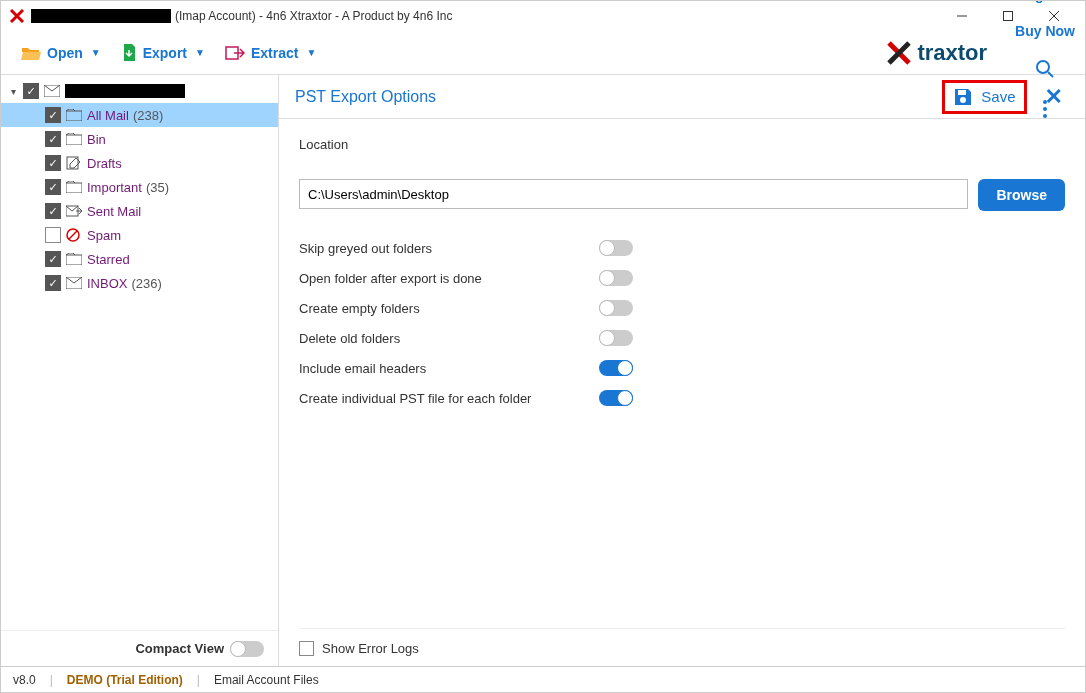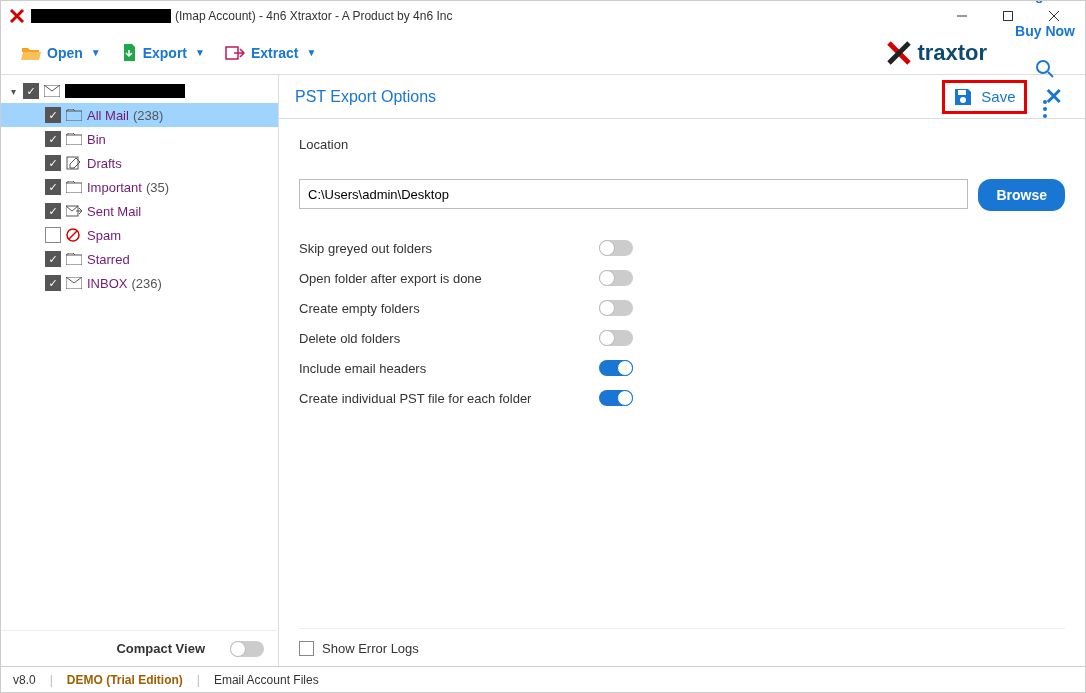--- a/index.html
+++ b/index.html
@@ -31,35 +31,35 @@
 .treerow.selected { background: #9fd4ff; }
 .treerow .expander { width: 12px; font-size: 10px; color: #555; }
 .treerow .chk { width: 16px; height: 16px; margin-right: 4px; }
 .treerow .chk.checked { background: #555; color: #fff; display: inline-flex; align-items: center; justify-content: center; font-size: 11px; }
 .treerow .chk.unchecked { border: 1px solid #888; }
 .treerow .ficon { width: 18px; display: inline-flex; align-items: center; justify-content: center; margin-right: 4px; }
 .treerow .label { color: #701a75; }
 .treerow .count { color: #555; margin-left: 4px; }
 .treerow .redact { background: #000; display: inline-block; width: 120px; height: 14px; }
 
-.compact { border-top: 1px solid #eee; height: 36px; display: flex; align-items: center; justify-content: flex-end; padding: 0 14px; gap: 25px; font-size: 13px; font-weight: 600; color: #333; }
+.compact { border-top: 1px solid #eee; height: 36px; display: flex; align-items: center; justify-content: flex-end; padding: 0 14px; gap: 6px; font-size: 13px; font-weight: 600; color: #333; }
 
 .main { flex: 1; display: flex; flex-direction: column; }
 .panelhead { height: 44px; border-bottom: 1px solid #ddd; display: flex; align-items: center; padding: 0 16px; }
 .panelhead .title { color: #1976d2; font-size: 16px; }
 .panelhead .hactions { margin-left: auto; display: flex; align-items: center; gap: 12px; }
 .savewrap { border: 3px solid #e60000; padding: 4px 8px; display: flex; align-items: center; gap: 8px; cursor: pointer; }
 .savewrap .savetxt { color: #1976d2; font-size: 15px; font-weight: 500; }
 .closex { color: #1976d2; font-size: 22px; font-weight: bold; cursor: pointer; padding: 0 6px; }
 
 .panelbody { flex: 1; padding: 18px 20px 10px 20px; display: flex; flex-direction: column; gap: 8px; overflow: auto; }
 .field-label { font-size: 13px; color: #333; }
 .locrow { display: flex; gap: 10px; margin-bottom: 14px; margin-top: 19px; }
 .locinput { flex: 1; height: 30px; border: 1px solid #bbb; padding: 0 8px; font-size: 13px; }
-.browse { background: #1976d2; color: #fff; border: none; height: 32px; padding: 0 18px; font-size: 14px; font-weight: 600; cursor: pointer; border-radius: 13px; }
+.browse { background: #1976d2; color: #fff; border: none; height: 32px; padding: 0 18px; font-size: 14px; font-weight: 600; cursor: pointer; border-radius: 6px; }
 
 .optrow { display: flex; align-items: center; height: 30px; }
 .optrow .olabel { width: 300px; font-size: 13px; color: #333; }
 
 .toggle { width: 34px; height: 16px; background: #ccc; border-radius: 10px; position: relative; cursor: pointer; }
 .toggle .knob { width: 16px; height: 16px; background: #fff; border: 1px solid #bbb; border-radius: 50%; position: absolute; top: 0; left: 0; transition: left .1s; }
 .toggle.on { background: #1976d2; }
 .toggle.on .knob { left: 18px; border-color: #1976d2; }
 
 .errrow { border-top: 1px solid #eee; margin-top: auto; padding-top: 12px; display: flex; align-items: center; gap: 8px; }

